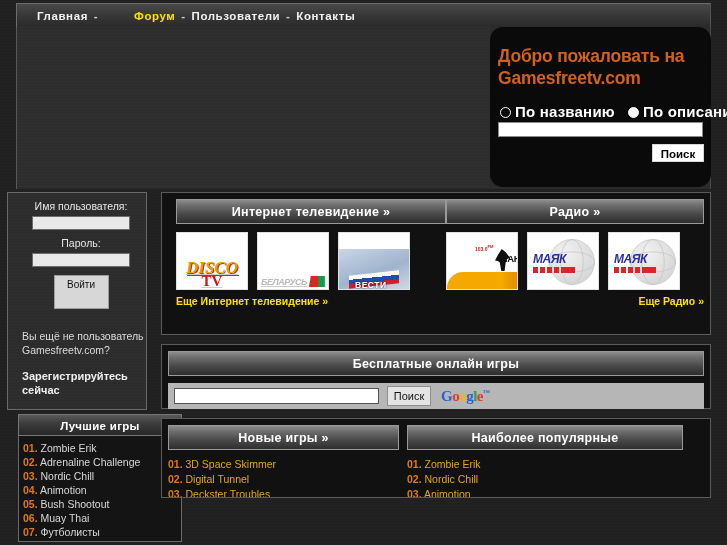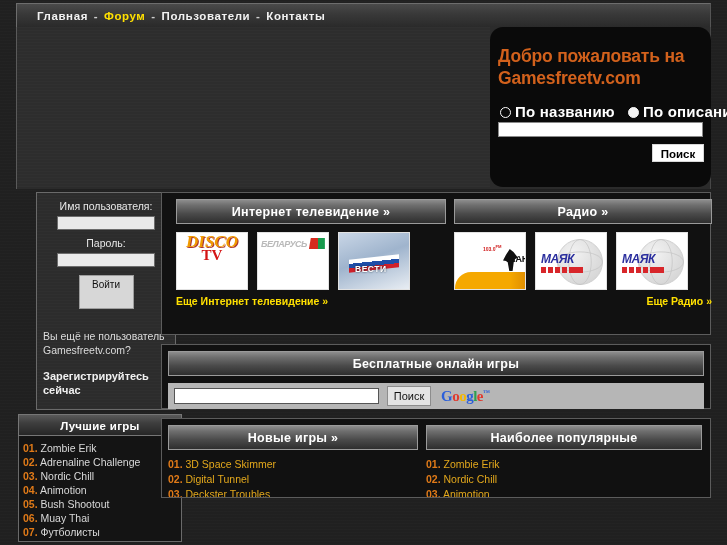--- a/index.html
+++ b/index.html
@@ -15,21 +15,21 @@
       #202020;}
 
   
   .topbar{position:absolute;left:16px;top:3px;width:695px;height:24px;
     background:linear-gradient(180deg,#4a4a4a 0%,#3a3a3a 40%,#2a2a2a 100%);
     border-top:1px solid #6d6d6d;border-left:1px solid #6d6d6d;border-right:1px solid #555;
     box-sizing:border-box;}
   .nav{position:absolute;left:20px;top:2px;font-size:11.5px;font-weight:bold;
     letter-spacing:.6px;white-space:nowrap;line-height:20px;}
   .nav a{color:#f2f2f2;text-decoration:none;}
-  .nav a.hi{color:#ffe000;}
+  .nav a.hi{color:#ffe000;margin-left:30px;}
   .nav .sep{color:#cfcfcf;padding:0 2px;}
 
   
   .headerband{position:absolute;left:16px;top:27px;width:695px;height:162px;
     background:#2b2b2b;border-left:1px solid #5a5a5a;border-right:1px solid #474747;
     box-sizing:border-box;}
   .header-left{position:absolute;left:0;top:0;width:473px;height:160px;
     background:
       repeating-linear-gradient(0deg, rgba(255,255,255,.015) 0 1px, transparent 1px 3px),
       #2d2d2d;}
@@ -50,23 +50,23 @@
     text-align:center;line-height:18px;box-sizing:border-box;}
   .ttl{height:25px;line-height:25px;text-align:center;color:#fff;
     font-size:12.5px;font-weight:bold;letter-spacing:.3px;
     background:linear-gradient(180deg,#8d8d8d 0%,#6f6f6f 22%,#4a4a4a 60%,#2e2e2e 100%);
     border:1px solid #9a9a9a;box-sizing:border-box;}
   .ttl.small{height:22px;line-height:22px;font-size:11.5px;
     background:linear-gradient(180deg,#5a5a5a 0%,#3e3e3e 40%,#262626 100%);
     border:1px solid #767676;}
 
   
-  .login{position:absolute;left:36px;top:192px;width:140px;height:218px;
+  .login{position:absolute;left:7px;top:192px;width:140px;height:218px;
     border:1px solid #6a6a6a;background:#2c2c2c;box-sizing:border-box;
-    background-image:repeating-linear-gradient(0deg, rgba(255,255,255,.015) 0 1px, transparent 1px 3px);}
+    background-image:repeating-linear-gradient(0deg, rgba(255,255,255,.015) 0 1px, transparent 1px 3px);padding-left:8px;}
   .login .lbl{text-align:center;color:#e8e8e8;font-size:10.5px;margin-top:7px;}
   .login .inp{display:block;margin:4px auto 0;width:98px;height:14px;
     background:#e9e9e9;border:1px solid #6c6c6c;box-sizing:border-box;padding:0 2px;
     font-size:10px;color:#000;}
   .login .btn{display:block;margin:8px auto 0;width:55px;height:34px;background:#d7d7d7;
     border:1px solid #9e9e9e;color:#111;font-size:10px;text-align:center;
     line-height:17px;box-sizing:border-box;}
   .login .note{margin:20px 0 0 6px;color:#dcdcdc;font-size:10.5px;line-height:14px;}
   .login .reg{margin:12px 0 0 6px;color:#f0f0f0;font-size:11px;font-weight:bold;
     line-height:14px;}
@@ -75,21 +75,21 @@
   .best .body{border:1px solid #6a6a6a;border-top:none;background:#141414;
     padding:5px 0 0 4px;box-sizing:border-box;height:106px;overflow:hidden;}
   .gl{font-size:10.5px;line-height:14px;white-space:nowrap;}
   .gl .n{color:#e07a18;font-weight:bold;}
   .gl .t{color:#d9d9d9;}
 
   
   .col{position:absolute;left:161px;top:192px;width:550px;}
   .media{border:1px solid #5c5c5c;background:#111;padding:6px;box-sizing:border-box;
     width:550px;height:143px;}
-  .mrow{display:flex;gap:8px;padding-left:8px;}
+  .mrow{display:flex;gap:0;padding-left:8px;}
   .mcell{flex:0 0 auto;}
   .half-tv{width:270px;}
   .half-rd{width:258px;}
   .logos{display:flex;gap:9px;margin-top:8px;}
   .logo{width:72px;height:58px;background:#fff;border:1px solid #e2e2e2;
     box-sizing:border-box;position:relative;overflow:hidden;}
   .more{margin-top:5px;font-size:10.5px;color:#ffe000;font-weight:bold;white-space:nowrap;}
   .more.r{text-align:right;}
 
   .games{margin-top:9px;border:1px solid #5c5c5c;background:#111;padding:6px;
@@ -102,39 +102,39 @@
     font-size:11px;color:#111;text-align:center;line-height:19px;box-sizing:border-box;}
   .glogo{margin-left:10px;font-size:15px;font-weight:bold;letter-spacing:-.5px;
     font-family:"Liberation Serif","DejaVu Serif",serif;}
   .glogo .b{color:#2b5fd9;} .glogo .r{color:#e03a2f;} .glogo .y{color:#f2b705;}
   .glogo .g{color:#2e9e4f;} .glogo sup{font-size:7px;color:#2b5fd9;}
 
   .lists{margin-top:9px;border:1px solid #5c5c5c;background:#111;padding:6px;
     box-sizing:border-box;width:550px;height:80px;overflow:hidden;}
   .lrow{display:flex;gap:8px;}
   .lbody{margin-top:7px;display:flex;gap:8px;}
-  .lcol{width:250px;}
+  .lcol{width:231px;}
   .lcol.r{width:276px;}
   .li{font-size:10.5px;line-height:15px;white-space:nowrap;}
   .li .n{color:#e07a18;font-weight:bold;}
   .li .t{color:#e3a81c;}
 
   
-  .art{position:absolute;inset:0;display:flex;align-items:flex-start;justify-content:center;}
+  .art{position:absolute;inset:0;display:flex;align-items:flex-end;justify-content:center;text-decoration:underline;}
   .disco{font-family:"Liberation Serif",serif;text-align:center;line-height:1;}
   .disco .d1{display:block;color:#f09a00;font-size:17px;font-weight:bold;
     font-style:italic;text-shadow:1px 1px 0 #a33;}
   .disco .d2{display:block;color:#d41414;font-size:15px;font-weight:bold;margin-top:-2px;}
   .bel{width:100%;text-align:center;}
   .bel .txt{color:#b9b9b9;font-size:9px;font-style:italic;font-weight:bold;letter-spacing:-.5px;}
   .bel .mk{display:inline-block;width:16px;height:11px;vertical-align:-2px;margin-left:2px;
     background:linear-gradient(90deg,#d62a1e 0 55%,#179a4d 55% 100%);
     clip-path:polygon(12% 0,100% 0,100% 100%,0 100%);}
   .vesti{width:100%;height:100%;background:linear-gradient(160deg,#c9d6e6 0%,#9fb4cd 45%,#e8edf3 100%);
-    position:relative;}
+    position:relative;margin-top:16px;}
   .vesti .flag{position:absolute;left:10px;top:24px;width:50px;height:13px;
     background:linear-gradient(180deg,#fff 0 33%,#1f4ea8 33% 66%,#cf2029 66% 100%);
     transform:skewY(-6deg);}
   .vesti .w{position:absolute;left:16px;top:31px;color:#fff;font-size:8.5px;
     font-weight:bold;letter-spacing:.5px;text-shadow:0 0 2px #123;}
   .shan{width:100%;height:100%;background:#fff;position:relative;}
   .shan .band{position:absolute;left:0;bottom:0;width:100%;height:17px;
     background:linear-gradient(90deg,#f5a800 0 78%,#e08f00 100%);
     border-radius:16px 0 0 0;}
   .shan .t{position:absolute;left:5px;top:20px;font-size:9.5px;font-weight:bold;color:#111;

